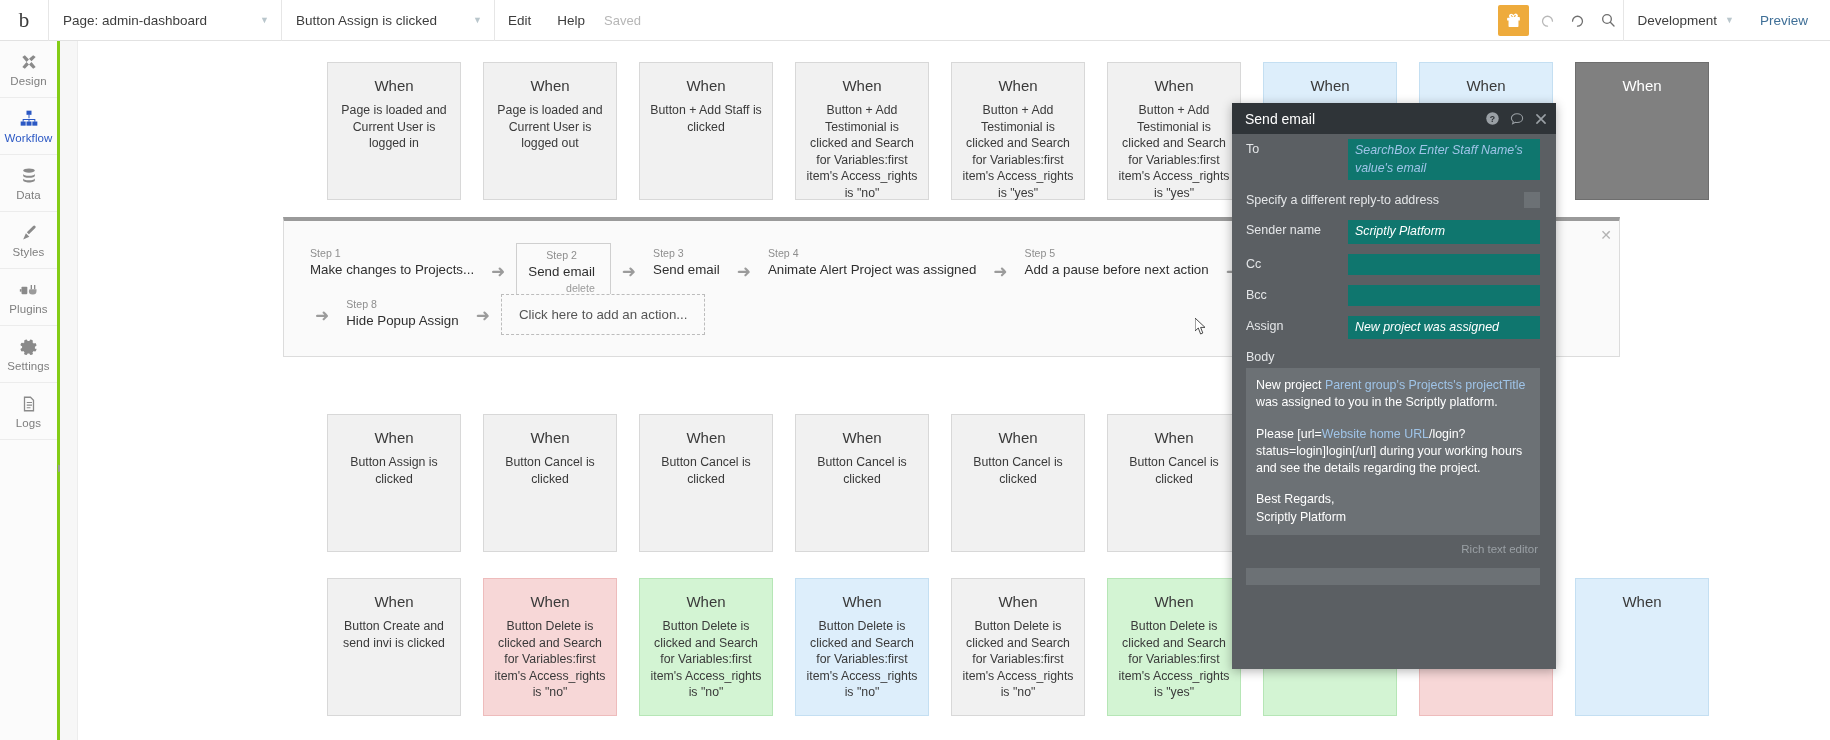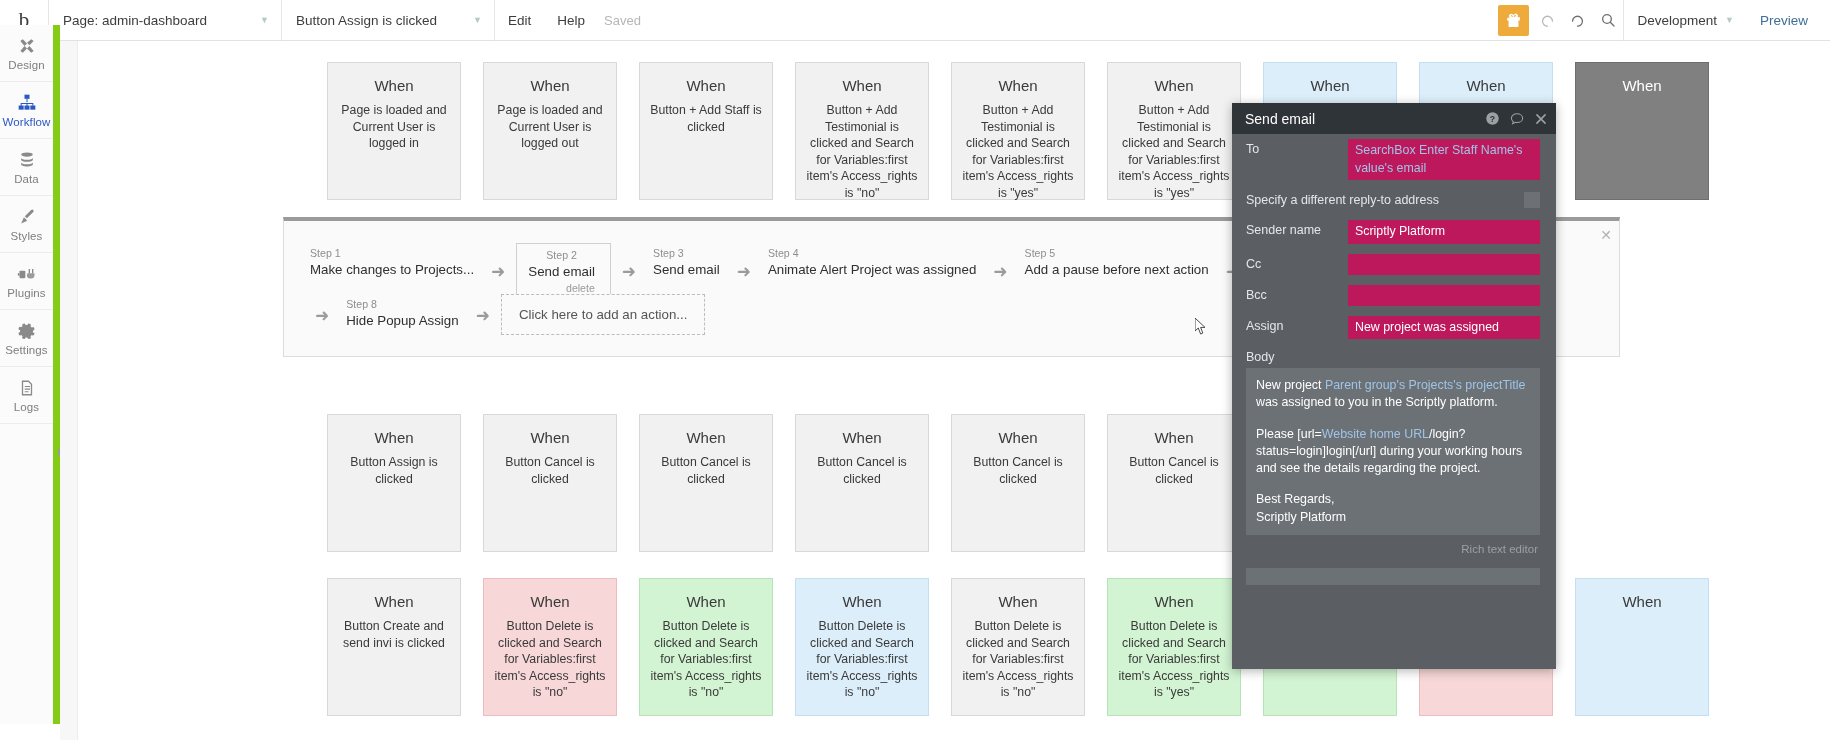--- a/index.html
+++ b/index.html
@@ -50,22 +50,22 @@
     font-size:13.5px; color:#3d3d3d;
   }
   .env-select .caret{ color:#b9c6cc; font-size:9px; }
   .preview-btn{
     height:41px; display:flex; align-items:center; padding:0 22px 0 12px;
     font-size:13.5px; color:#3f6f97;
   }
 
   
   #rail{
-    position:absolute; left:0; top:25px; width:60px; height:699px;
-    background:#fbfbfb; border-right:7px solid #84cc16;
+    position:absolute; left:0; top:41px; width:60px; height:699px;
+    background:#fbfbfb; border-right:3px solid #84cc16;
   }
   .rail-item{
     height:57px; border-bottom:1px solid #ececec;
     display:flex; flex-direction:column; align-items:center; justify-content:center;
     gap:2px; color:#7e7e7e;
   }
   .rail-item .rlabel{ font-size:11.5px; letter-spacing:.1px; }
   .rail-item.active{ color:#2b58c4; }
   .rail-ico{ height:22px; display:flex; align-items:center; justify-content:center; }
   #rail-handle{
@@ -138,22 +138,22 @@
     padding:0 8px 0 13px; gap:9px;
   }
   #dlg-title{ font-size:14px; color:#fff; flex:1; }
   .dlg-hico{ color:#9aa0a5; display:flex; align-items:center; }
   .dlg-row{
     display:flex; align-items:flex-start; padding:5px 16px 5px 14px; gap:10px;
   }
   .dlg-lab{ font-size:12.5px; color:#e4e6e8; width:92px; flex:0 0 92px; line-height:20px; }
   .dlg-lab.wide{ width:auto; flex:1 1 auto; }
   .dlg-val{
-    flex:1; min-height:20px; background:#be185d; padding:3px 7px;
-    font-size:12.4px; line-height:17.5px; color:#ffffff;
+    flex:1; min-height:20px; background:#0f766e; padding:3px 7px;
+    font-size:12.4px; line-height:17.5px; color:#ffffff;font-style:italic;
   }
   .dlg-val.dyn{ color:#9fc4e8; }
   .dlg-val.empty{ min-height:21px; }
   .dlg-check{ width:16px; height:16px; background:#6c7175; flex:0 0 16px; margin-top:2px;}
   .dlg-blab{ font-size:12.5px; color:#e4e6e8; padding:6px 0 4px 14px; }
   #dlg-body{
     margin:0 16px 0 14px; background:#6c7175; padding:9px 10px;
     font-size:12.4px; line-height:17.3px; color:#ffffff;
   }
   #dlg-body .dyn{ color:#9fc4e8; }

